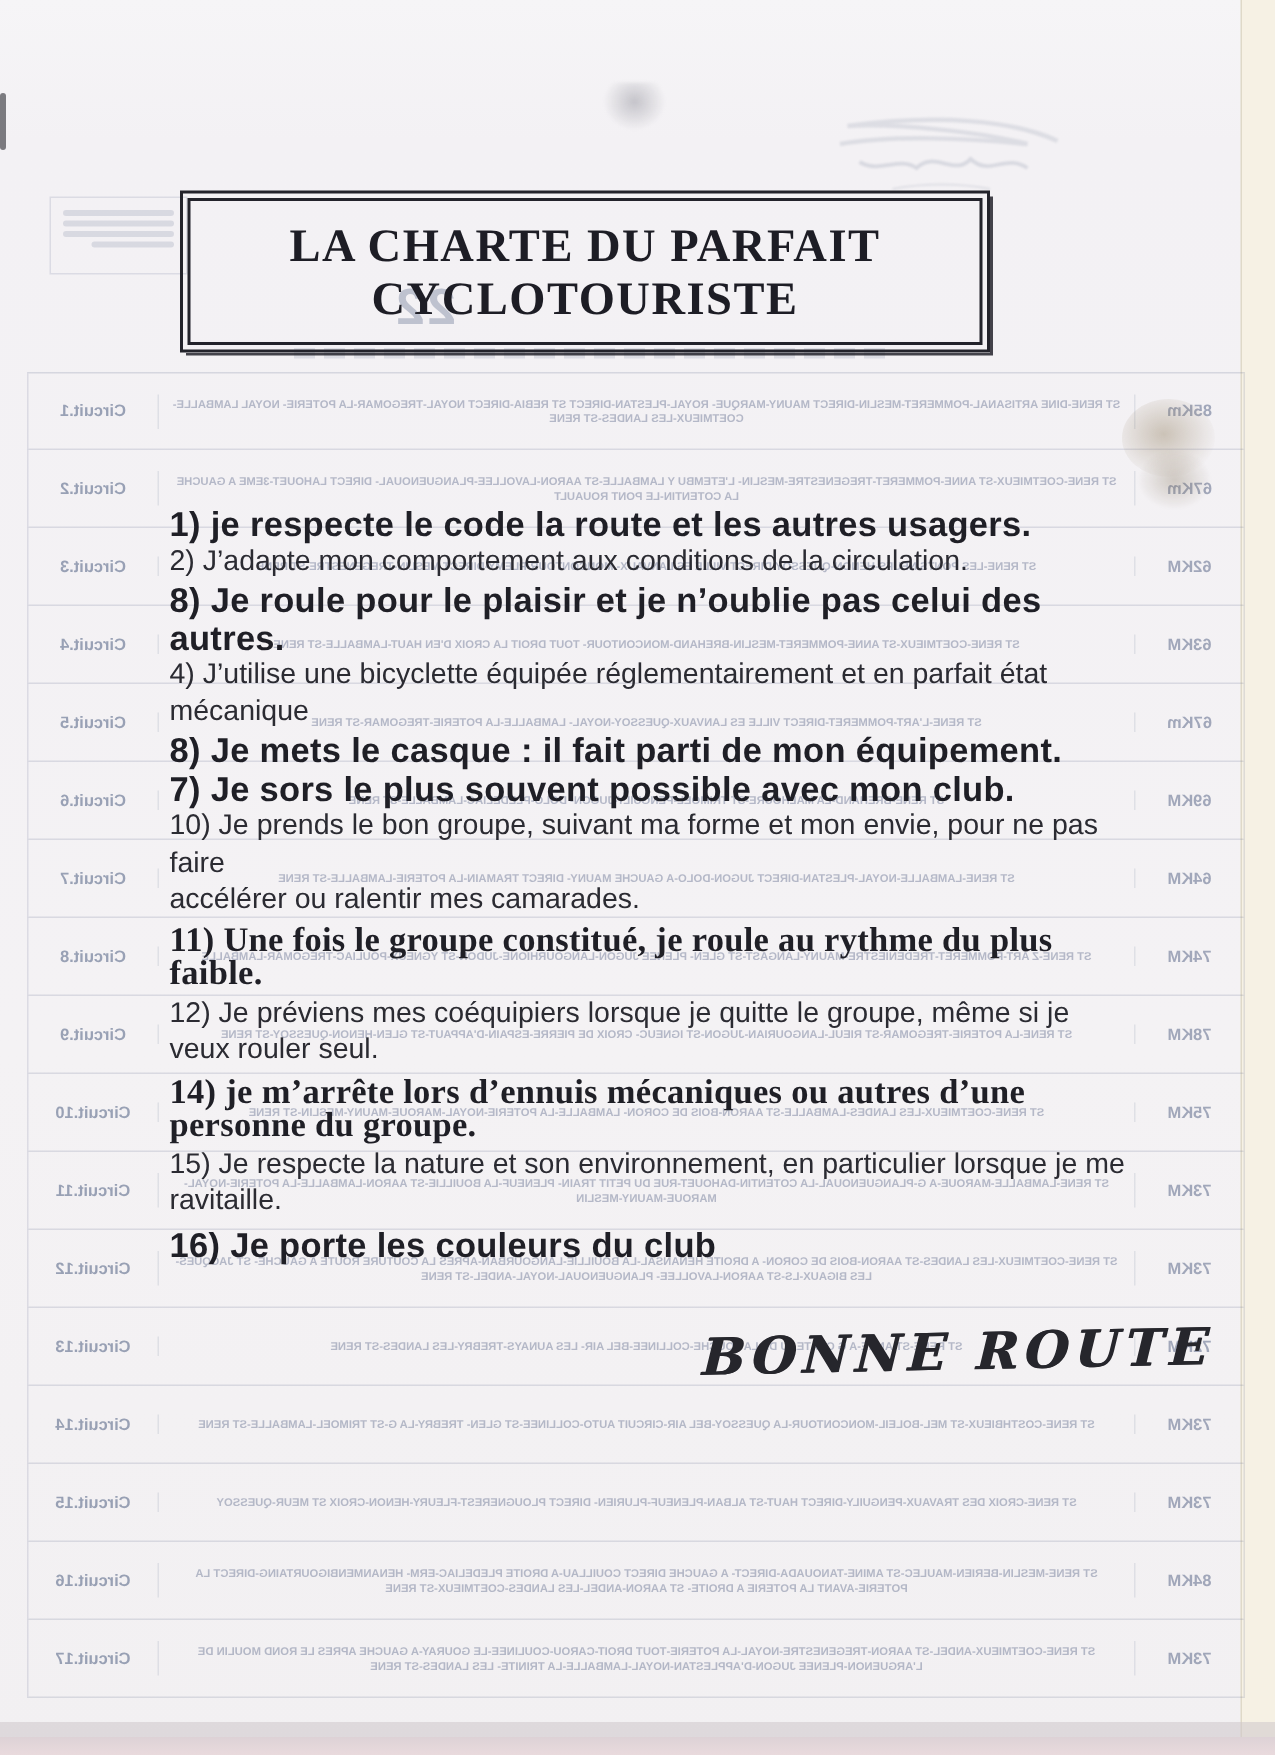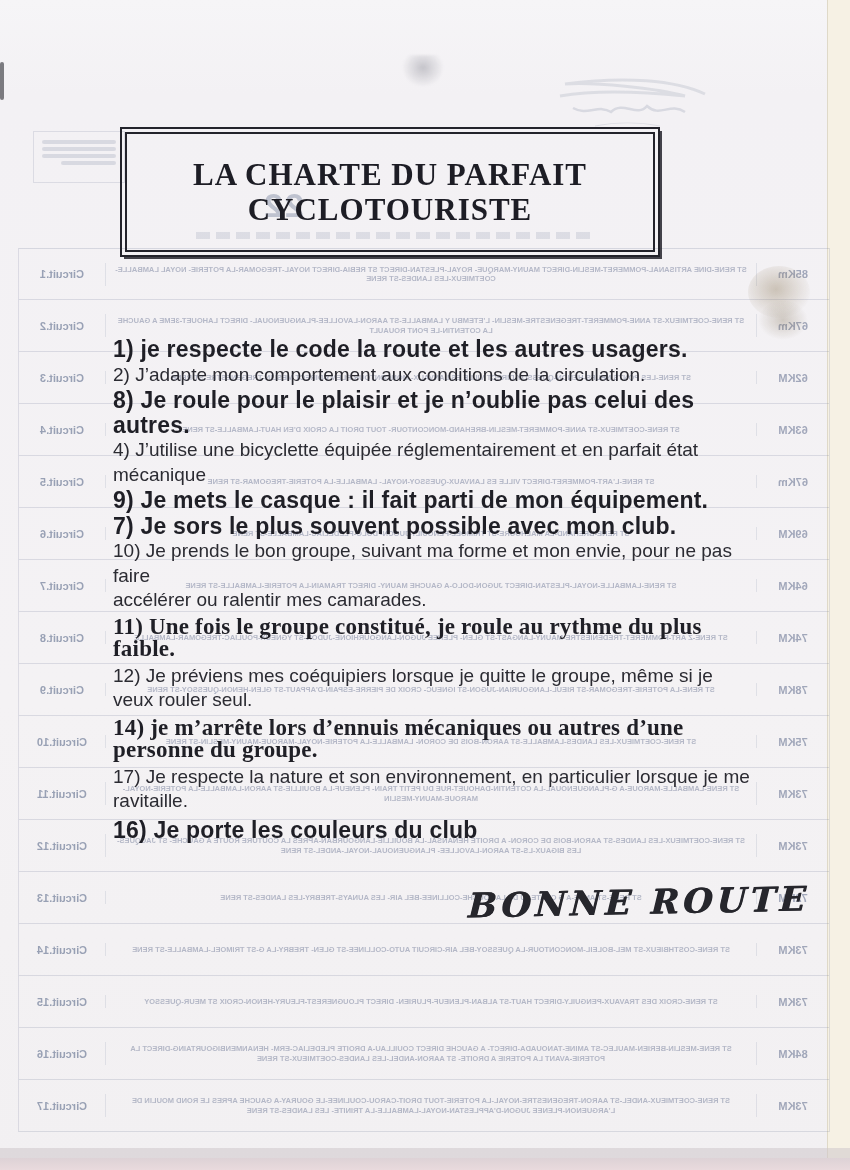--- a/index.html
+++ b/index.html
@@ -57,21 +57,21 @@
     background:rgba(92,106,138,0.35); border-radius:2px; }
   
   .stain-a { position:absolute; left:748px; top:266px; width:62px; height:52px;
     background:radial-gradient(ellipse at 45% 45%, rgba(138,118,84,.38), rgba(138,118,84,.10) 55%, rgba(138,118,84,0) 75%);
     filter:blur(.4px); border-radius:50%; }
   .stain-b { position:absolute; left:758px; top:300px; width:50px; height:40px;
     background:radial-gradient(ellipse at 50% 50%, rgba(125,108,80,.30), rgba(125,108,80,0) 70%);
     filter:blur(.6px); border-radius:50%; }
 
   
-  .title-box { position:absolute; left:120px; top:127px; width:540px; height:130px;
+  .title-box { position:absolute; left:120px; top:127px; width:540px; height:108px;
     border:2px solid #23232b; box-sizing:border-box; padding:3px;
     box-shadow:3px 3px 0 -1px rgba(35,35,43,0.85); }
   .title-inner { width:100%; height:100%; border:2px solid #23232b; box-sizing:border-box;
     display:flex; flex-direction:column; align-items:center; justify-content:center; }
   .title-text { font-family:"Liberation Serif", serif; font-weight:bold;
     font-size:31px; line-height:35px; letter-spacing:1px; color:#1d1d25;
     text-align:center; }
 
   
   .charte { position:absolute; left:113px; top:337px; width:655px; }
@@ -206,31 +206,31 @@
       <div class="title-text">LA CHARTE DU PARFAIT</div>
       <div class="title-text">CYCLOTOURISTE</div>
     </div>
   </div>
 
   <div class="charte" id="charte">
       <p class="b ">1) je respecte le code la route et les autres usagers.</p>
       <p class="">2) J’adapte mon comportement aux conditions de la circulation.</p>
       <p class="b ">8) Je roule pour le plaisir  et je n’oublie pas celui des autres.</p>
       <p class="">4) J’utilise une bicyclette équipée réglementairement et en parfait état mécanique</p>
-      <p class="b ">9) Je mets le casque : il fait parti de mon équipement.</p>
+      <p class="b ">8) Je mets le casque : il fait parti de mon équipement.</p>
       <p class="b ">7) Je sors le plus souvent possible avec mon club.</p>
       <p class="">10) Je prends le bon groupe, suivant ma forme et mon envie, pour ne pas faire
 accélérer ou ralentir mes camarades.</p>
       <p class="b wide ">11) Une fois le groupe constitué, je roule au rythme du plus
 faible.</p>
       <p class="sp">12) Je  préviens mes  coéquipiers lorsque je quitte le groupe, même si je
 veux rouler seul.</p>
       <p class="b wide ">14) je m’arrête lors d’ennuis mécaniques ou autres d’une
 personne du groupe.</p>
-      <p class="sp">17) Je respecte la nature et son environnement, en particulier lorsque je me
+      <p class="sp">15) Je respecte la nature et son environnement, en particulier lorsque je me
 ravitaille.</p>
       <p class="b sp">16) Je porte les couleurs du club</p>
     </div>
 
   <div class="bonne">BONNE ROUTE</div>
 
 </div>
 
 <div class="edge-bottom-1"></div>
 <div class="edge-bottom-2"></div>

